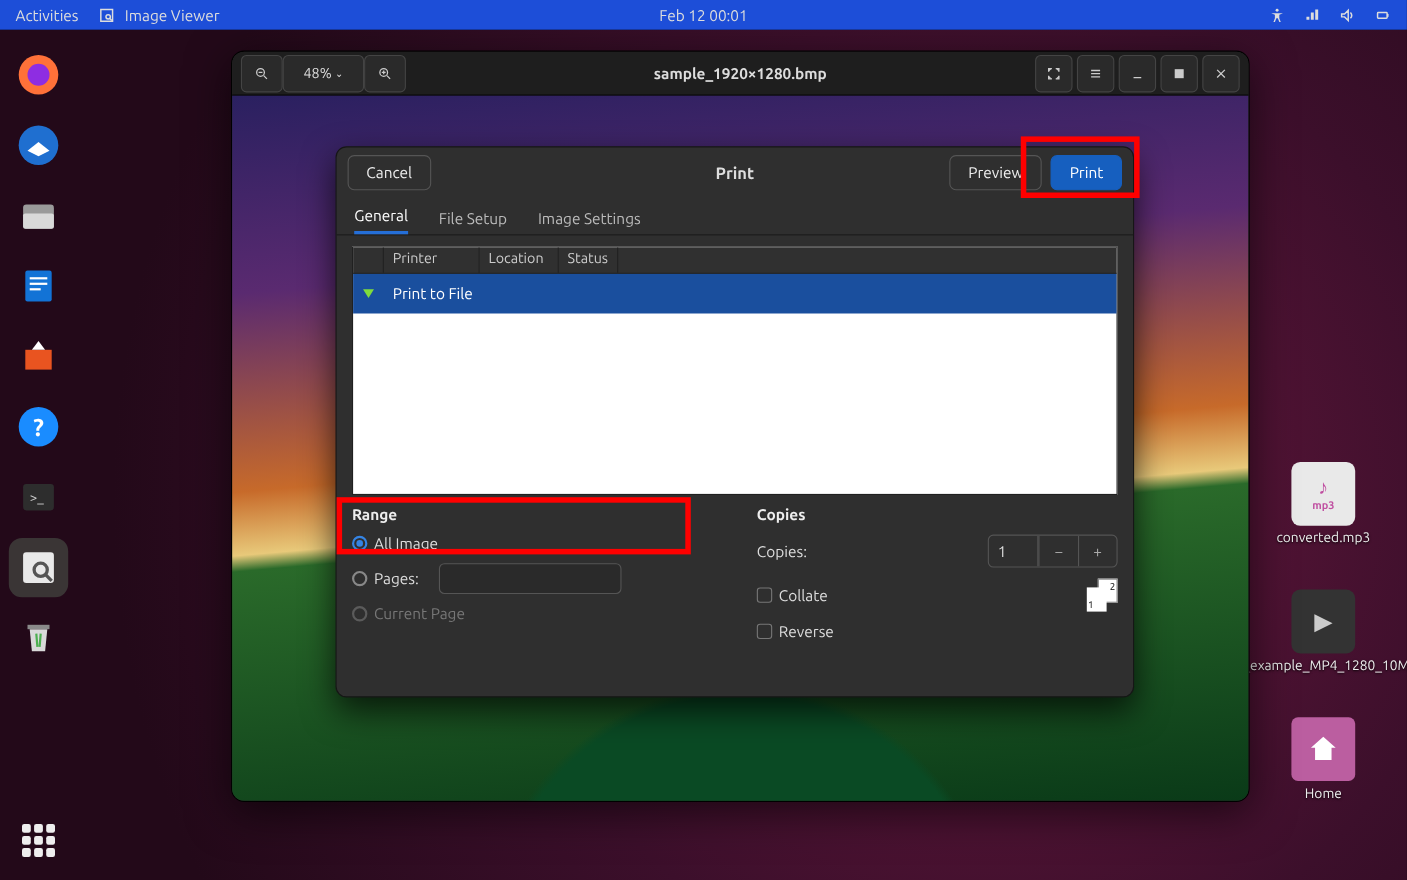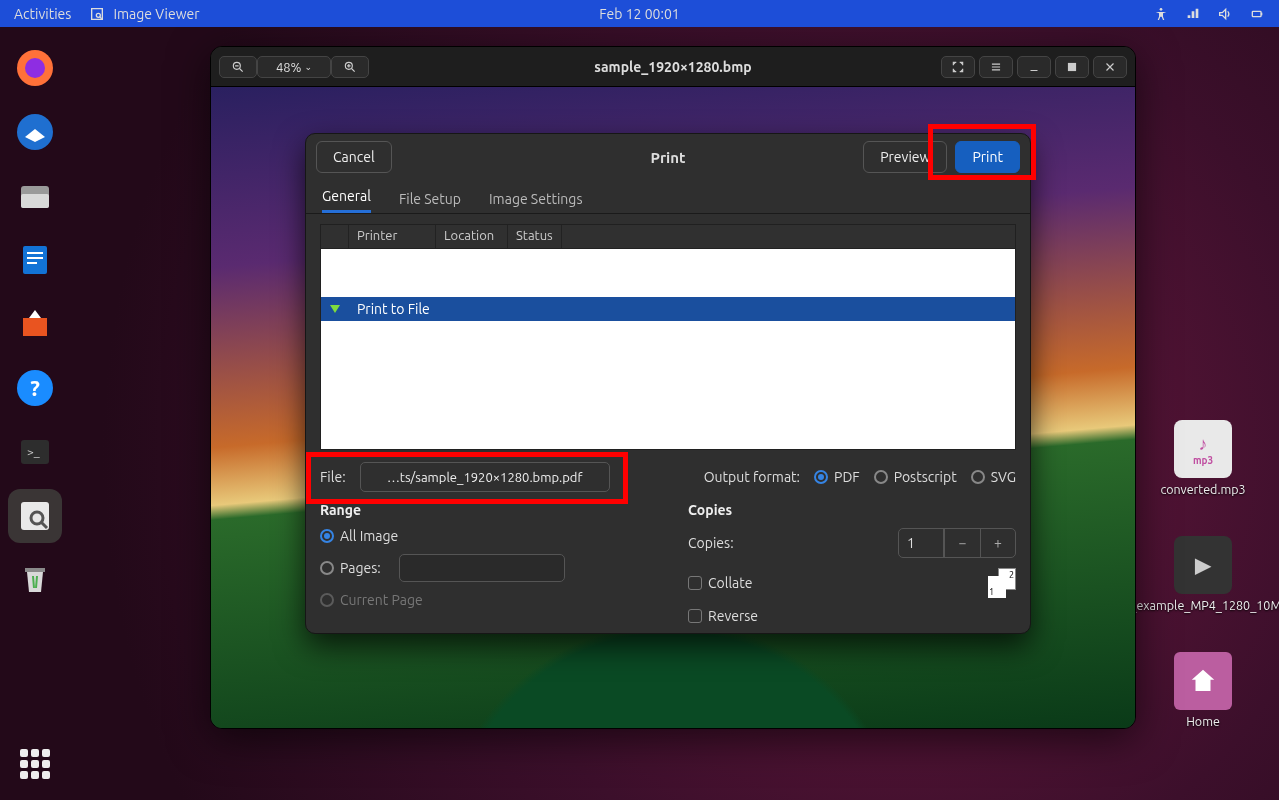--- a/index.html
+++ b/index.html
@@ -30,21 +30,21 @@
   
   .desk-icons{ position:absolute; right:16px; top:420px; width:120px; color:#eee; font-size:12.5px; text-align:center; display:flex; flex-direction:column; gap:40px;}
   .desk-icons .ditem{ display:flex; flex-direction:column; align-items:center; gap:4px;}
   .desk-icons .thumb{ width:58px; height:58px; border-radius:8px; background:#e9e9e9; display:flex; flex-direction:column; align-items:center; justify-content:center; color:#c04fa1; font-size:10px; font-weight:600;}
   .desk-icons .name{text-shadow:0 1px 2px #000;}
 
   
   .ivwin{ position:absolute; left:210px; top:46px; width:926px; height:683px; background:#2a2a2a; border-radius:12px; border:1px solid #000; box-shadow:0 10px 40px rgba(0,0,0,.6); overflow:hidden; z-index:30;}
   .iv-header{ height:40px; background:#1e1e1e; display:flex; align-items:center; color:#ddd; border-bottom:1px solid #000;}
   .iv-header .zoomgrp{ display:flex; align-items:center; gap:0; margin-left:8px;}
-  .hbtn{ width:38px; height:22px; border:1px solid #444; background:#2a2a2a; display:flex; align-items:center; justify-content:center; border-radius:5px;}
+  .hbtn{ width:38px; height:34px; border:1px solid #444; background:#2a2a2a; display:flex; align-items:center; justify-content:center; border-radius:5px;}
   .hbtn.mid{ width:74px; font-size:13px;}
   .hbtn svg{width:14px;height:14px;fill:#ccc;}
   .iv-title{ position:absolute; left:50%; transform:translateX(-50%); font-weight:600; font-size:14px;}
   .iv-right{ margin-left:auto; display:flex; align-items:center; gap:4px; padding-right:8px;}
   .iv-right .hbtn{ width:34px;}
 
   
   .iv-canvas{ position:absolute; top:40px; left:0; right:0; bottom:0;
     background:
       radial-gradient(circle at 50% 120%, #0a4a24 0%, #0a4a24 25%, transparent 26%),
@@ -66,21 +66,21 @@
   .pd-tabs{ height:34px; display:flex; gap:28px; padding:0 16px; border-bottom:1px solid #1a1a1a; font-size:14px;}
   .pd-tab{ display:flex; align-items:flex-end; padding-bottom:6px; color:#bbb; cursor:pointer;}
   .pd-tab.active{ color:#fff; border-bottom:3px solid #256fd8;}
 
   .printer-table{ margin:10px 14px 0 14px; border:1px solid #202020; height:226px; background:#ffffff; font-size:14px;}
   .pt-head{ display:flex; height:24px; background:#303030; border-bottom:1px solid #222;}
   .pt-head .col{ border-right:1px solid #222; padding:3px 8px; color:#ccc; font-size:13px;}
   .pt-head .c0{width:28px;}
   .pt-head .c1{width:87px;}
   .pt-head .c2{width:72px;}
-  .pt-row{ display:flex; height:24px; align-items:center; background:#1a4f9e; color:#fff;margin-top:48px;}
+  .pt-row{ display:flex; height:36px; align-items:center; background:#1a4f9e; color:#fff;}
   .pt-row .c0{width:28px; display:flex; justify-content:center;}
   .pt-row .c1{padding-left:8px;}
   .arrow-down{width:0;height:0;border-left:5px solid transparent;border-right:5px solid transparent;border-top:8px solid #7fdc3c;}
 
   .pd-row{ display:flex; align-items:center; gap:14px; padding:0 14px; margin-top:12px; font-size:14px;}
   .file-btn{ flex:0 0 250px; height:30px; border:1px solid #555; border-radius:5px; display:flex; align-items:center; justify-content:center; font-size:13px; color:#eee; background:#2f2f2f;}
   .radio{ width:14px; height:14px; border-radius:50%; border:2px solid #888; display:inline-block; position:relative; flex-shrink:0;}
   .radio.checked{ border-color:#3584e4;}
   .radio.checked::after{content:"";position:absolute;top:2px;left:2px;width:6px;height:6px;border-radius:50%;background:#3584e4;}
   .check{ width:14px;height:14px;border:1px solid #777;border-radius:3px;display:inline-block;flex-shrink:0;}
@@ -308,37 +308,20 @@
         <div class="col c3">Status</div>
       </div>
       <div class="pt-row">
         <div class="c0">
             <span class="arrow-down"></span>
           </div>
         <div class="c1">Print to File</div>
       </div>
     </div>
 
-    <div class="pd-row">
-      <span>File:</span>
-      <div class="file-btn">…ts/sample_1920×1280.bmp.pdf</div>
-      <span style="margin-left:auto">Output format:</span>
-      <label class="opt">
-          <span class="radio checked"></span>
-          <span>PDF</span>
-        </label>
-      <label class="opt">
-          <span class="radio"></span>
-          <span>Postscript</span>
-        </label>
-      <label class="opt">
-          <span class="radio"></span>
-          <span>SVG</span>
-        </label>
-    </div>
 
     <div class="pd-lower">
       <div class="col-left">
         <div class="section-title">Range</div>
         <label class="opt">
             <span class="radio checked"></span>
             <span>All Image</span>
           </label>
         <label class="opt"><span class="radio"></span><span>Pages:</span>&nbsp;&nbsp;<span class="pages-input"></span></label>
         <label class="opt disabled">

